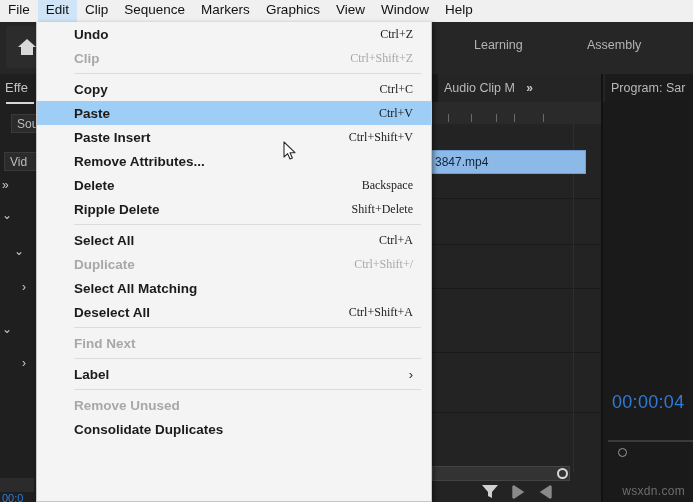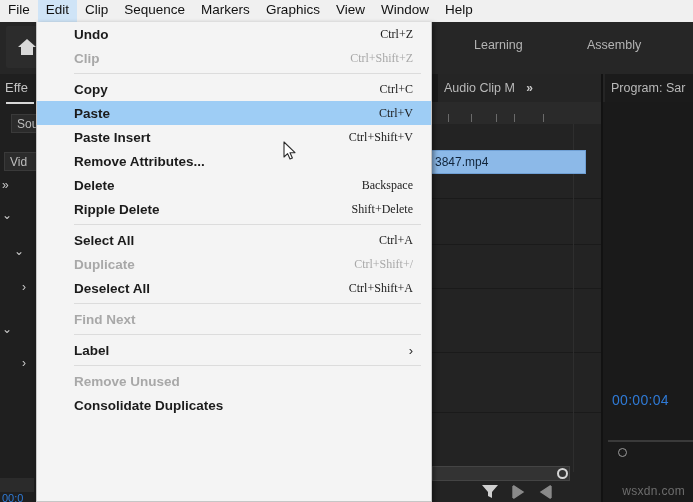--- a/index.html
+++ b/index.html
@@ -80,21 +80,21 @@
     font-size:12px;color:#10243a;line-height:22px;padding-left:3px;white-space:nowrap;overflow:hidden;
   }
   .tl-lane{position:absolute;left:0;width:183px;height:1px;background:#1a1a1a;}
   .tl-vline{position:absolute;top:22px;width:1px;height:348px;background:#2e2e2e;}
 
   
   #program{
     position:absolute;left:603px;top:102px;width:90px;height:400px;background:#1a1a1a;
   }
   #prog-tc{
-    position:absolute;left:612px;top:392px;font-size:14px;color:#2f7ad6;
+    position:absolute;left:612px;top:392px;font-size:18px;color:#2f7ad6;
     font-family:"Liberation Sans", sans-serif;letter-spacing:.3px;white-space:nowrap;
   }
   #prog-scrub{position:absolute;left:608px;top:440px;width:85px;height:2px;background:#3a3a3a;}
   #prog-knob{position:absolute;left:618px;top:448px;width:9px;height:9px;border:1.5px solid #9a9a9a;border-radius:50%;box-sizing:border-box;}
 
   
   #searchbar{
     position:absolute;left:432px;top:466px;width:138px;height:15px;
     background:#333;border:1px solid #444;box-sizing:border-box;
   }
@@ -261,20 +261,23 @@
       <div class="sep"></div>
       <div class="mi">
         <span class="lbl">Select All</span>
         <span class="acc">Ctrl+A</span>
       </div>
       <div class="mi dis">
         <span class="lbl">Duplicate</span>
         <span class="acc">Ctrl+Shift+/</span>
       </div>
       <div class="mi">
+        <span class="lbl">Select All Matching</span>
+      </div>
+      <div class="mi">
         <span class="lbl">Deselect All</span>
         <span class="acc">Ctrl+Shift+A</span>
       </div>
       <div class="sep"></div>
       <div class="mi dis">
         <span class="lbl">Find Next</span>
       </div>
       <div class="sep"></div>
       <div class="mi">
         <span class="lbl">Label</span>

